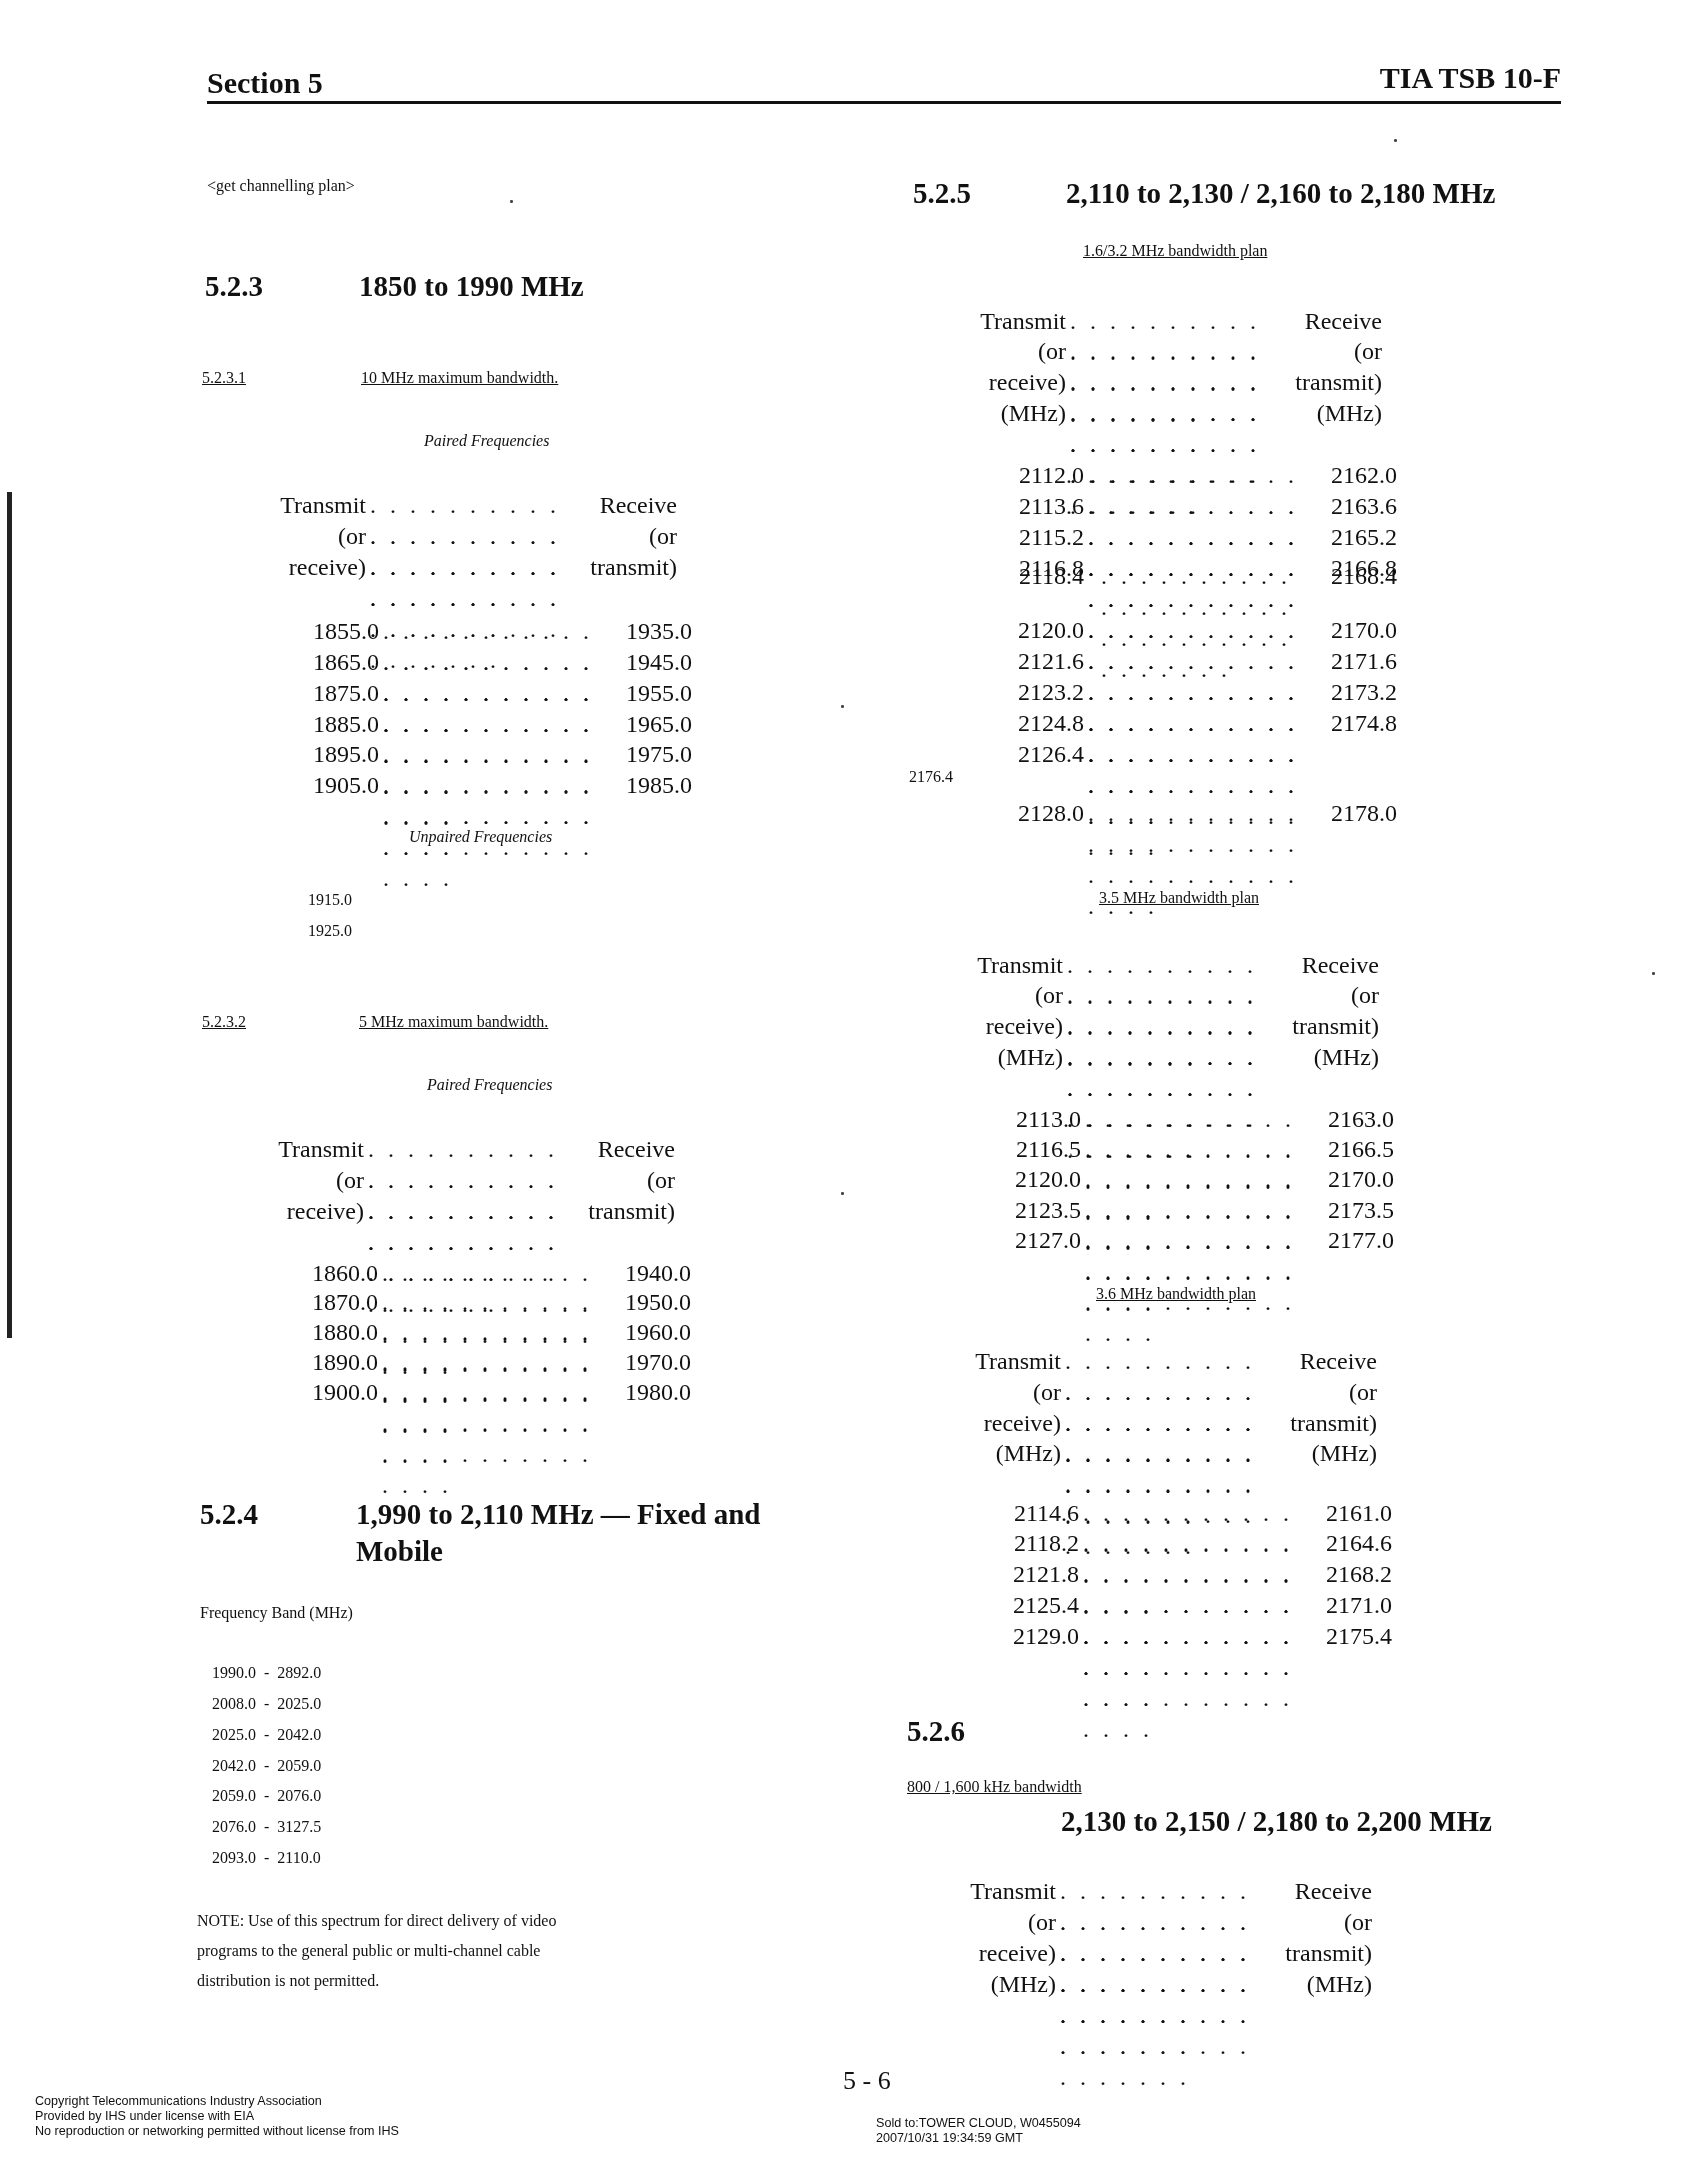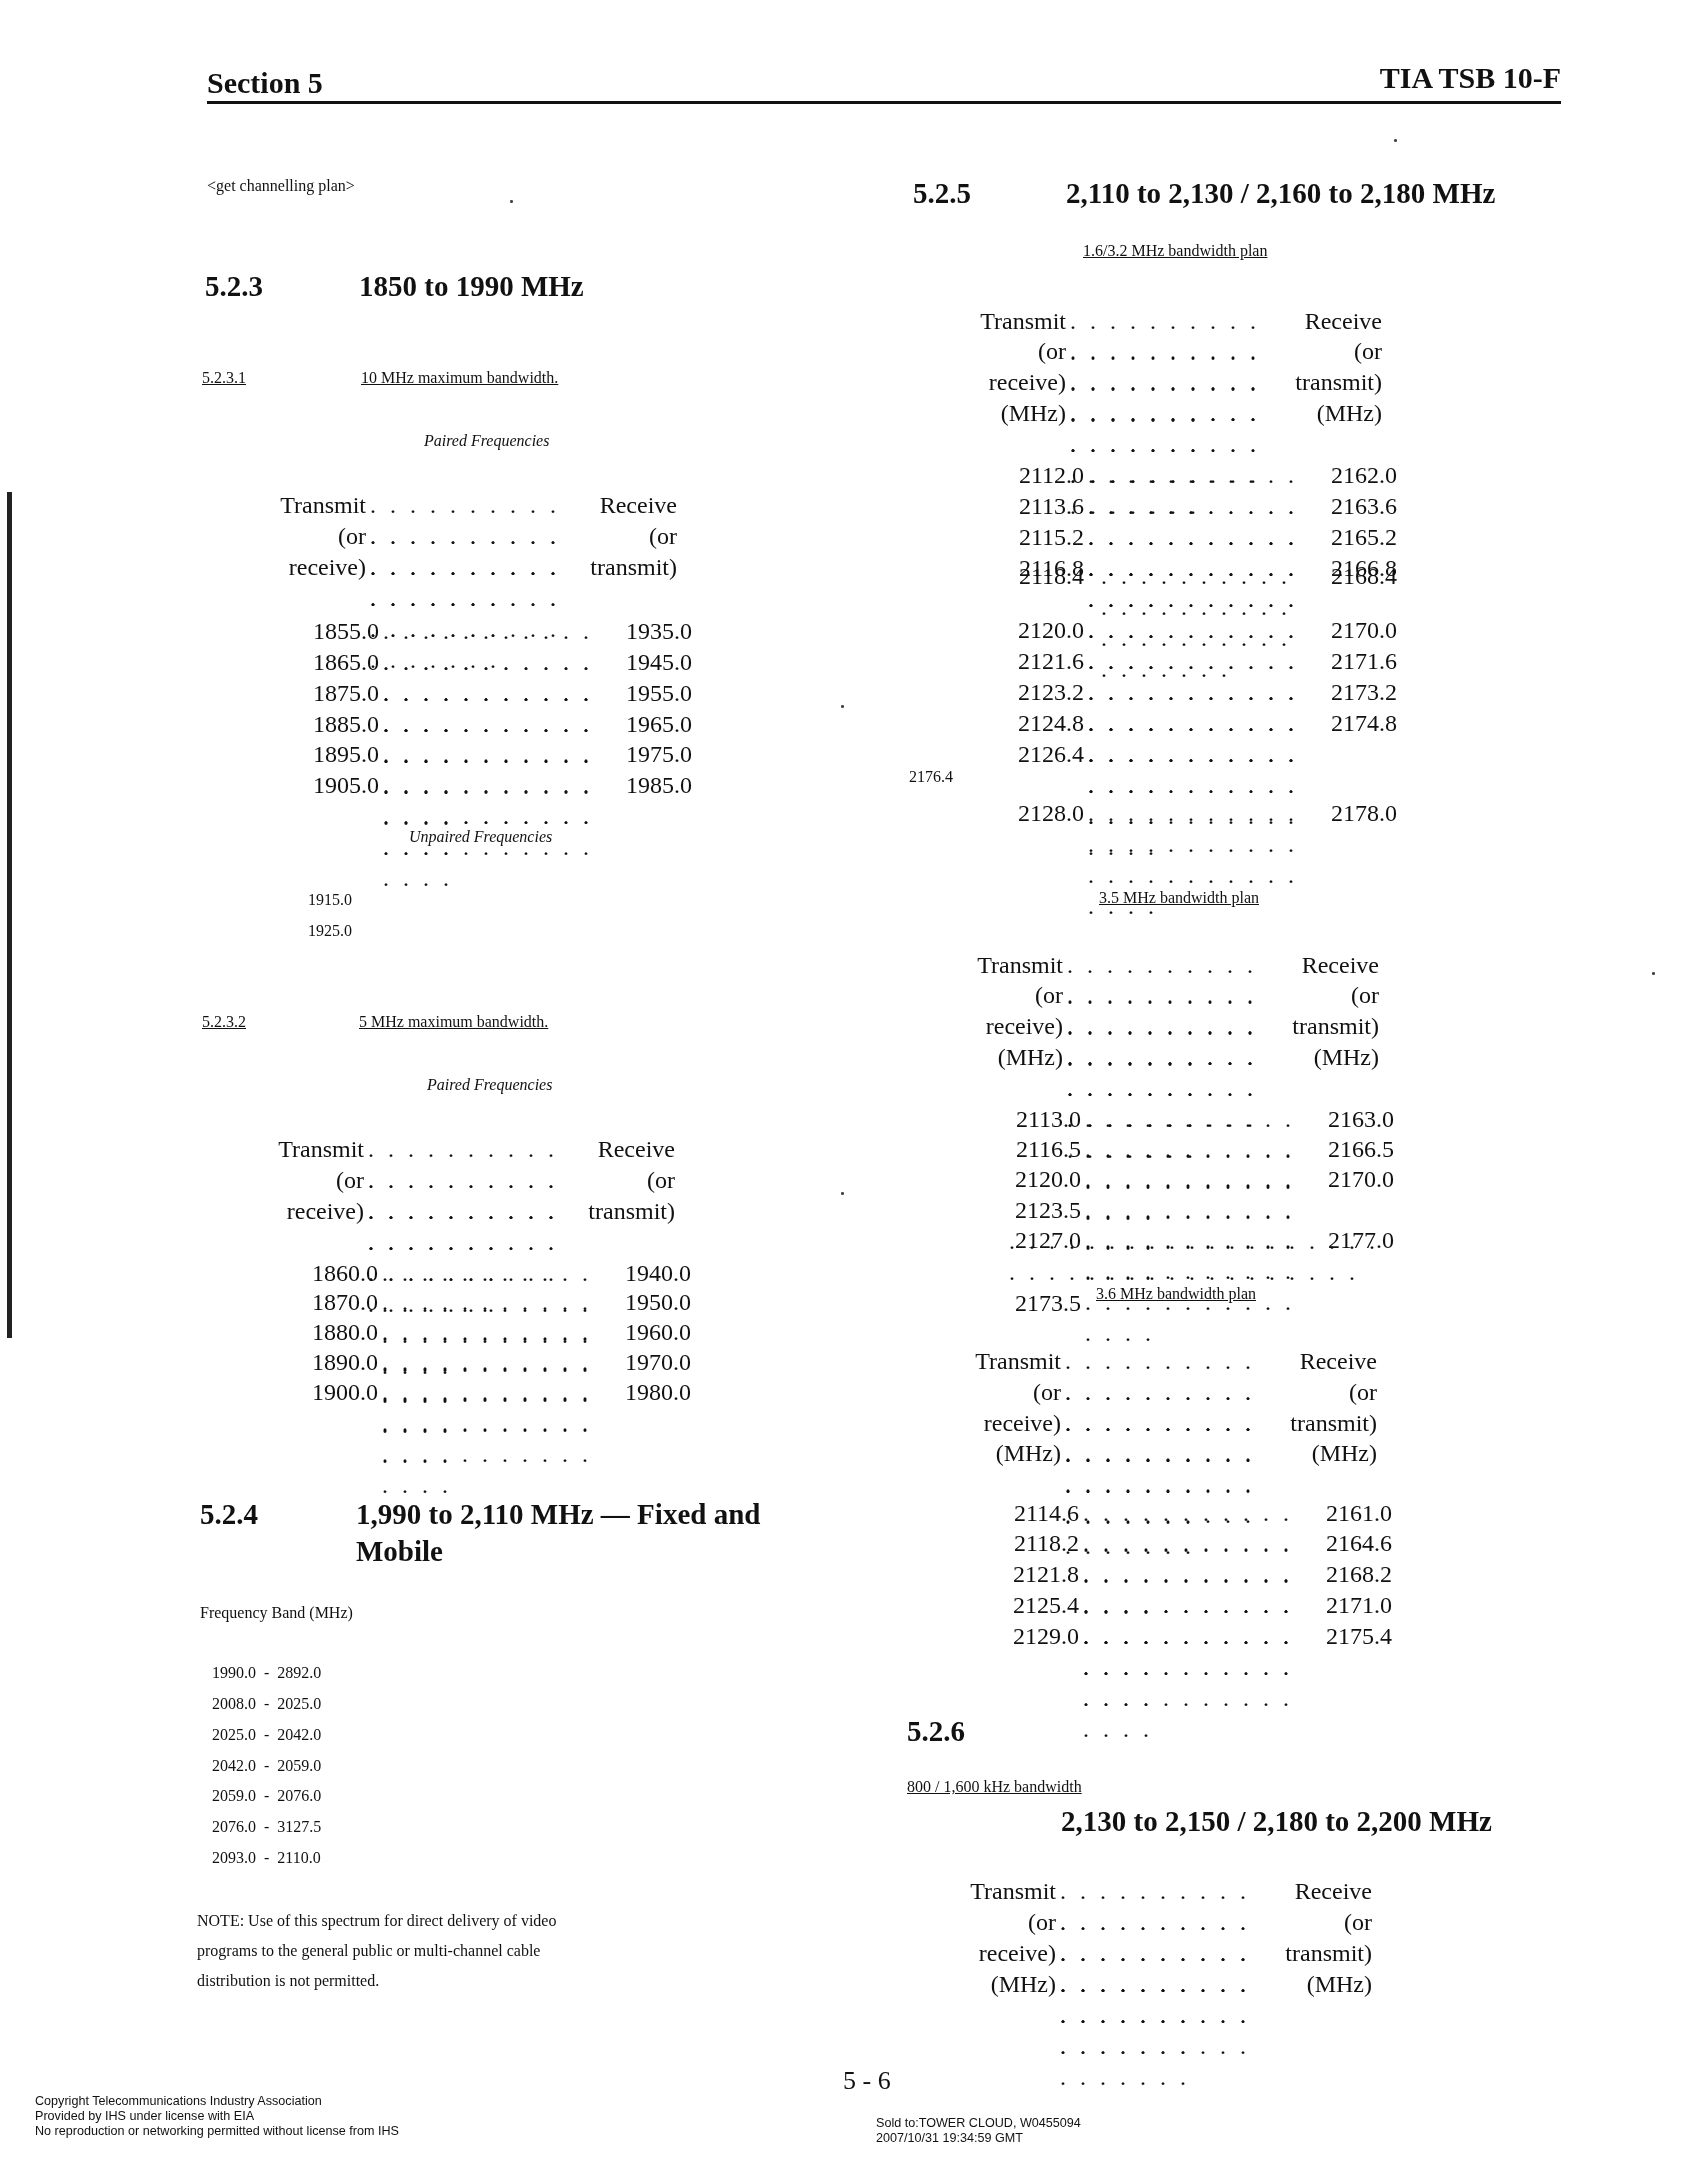--- a/index.html
+++ b/index.html
@@ -282,21 +282,21 @@
     <div class="dl" style="left: 1005px; top: 1134px; width: 389px;">
       <span class="l" style="width: 76px;">2116.5</span>
       <span class="d">. . . . . . . . . . . . . . . . . . . . . . . . . . . . . . . . . . . . .</span>
       <span class="r" style="width: 76px;">2166.5</span>
     </div>
     <div class="dl" style="left: 1005px; top: 1164px; width: 389px;">
       <span class="l" style="width: 76px;">2120.0</span>
       <span class="d">. . . . . . . . . . . . . . . . . . . . . . . . . . . . . . . . . . . . .</span>
       <span class="r" style="width: 76px;">2170.0</span>
     </div>
-    <div class="dl" style="left: 1005px; top: 1195px; width: 389px; flex-direction: column;">
+    <div class="dl" style="left: 1005px; top: 1195px; width: 389px;">
       <span class="l" style="width: 76px;">2123.5</span>
       <span class="d">. . . . . . . . . . . . . . . . . . . . . . . . . . . . . . . . . . . . .</span>
       <span class="r" style="width: 76px;">2173.5</span>
     </div>
     <div class="dl" style="left: 1005px; top: 1225px; width: 389px;">
       <span class="l" style="width: 76px;">2127.0</span>
       <span class="d">. . . . . . . . . . . . . . . . . . . . . . . . . . . . . . . . . . . . .</span>
       <span class="r" style="width: 76px;">2177.0</span>
     </div>
   </div>

